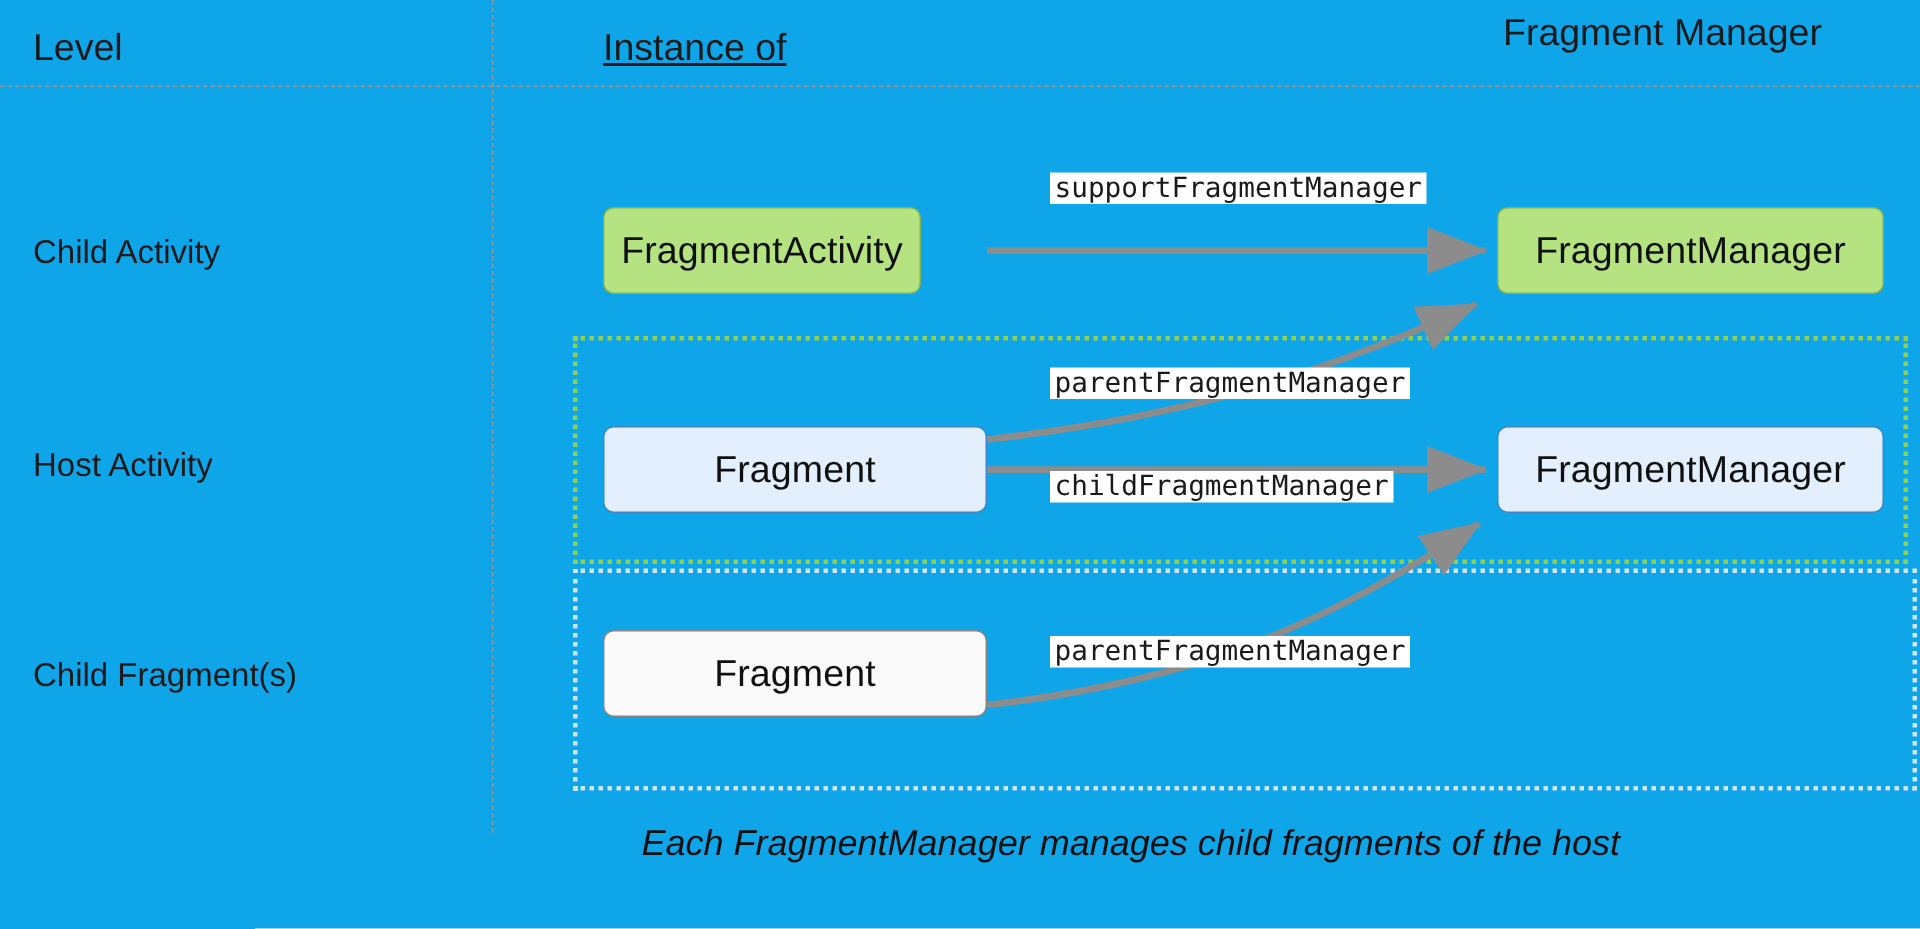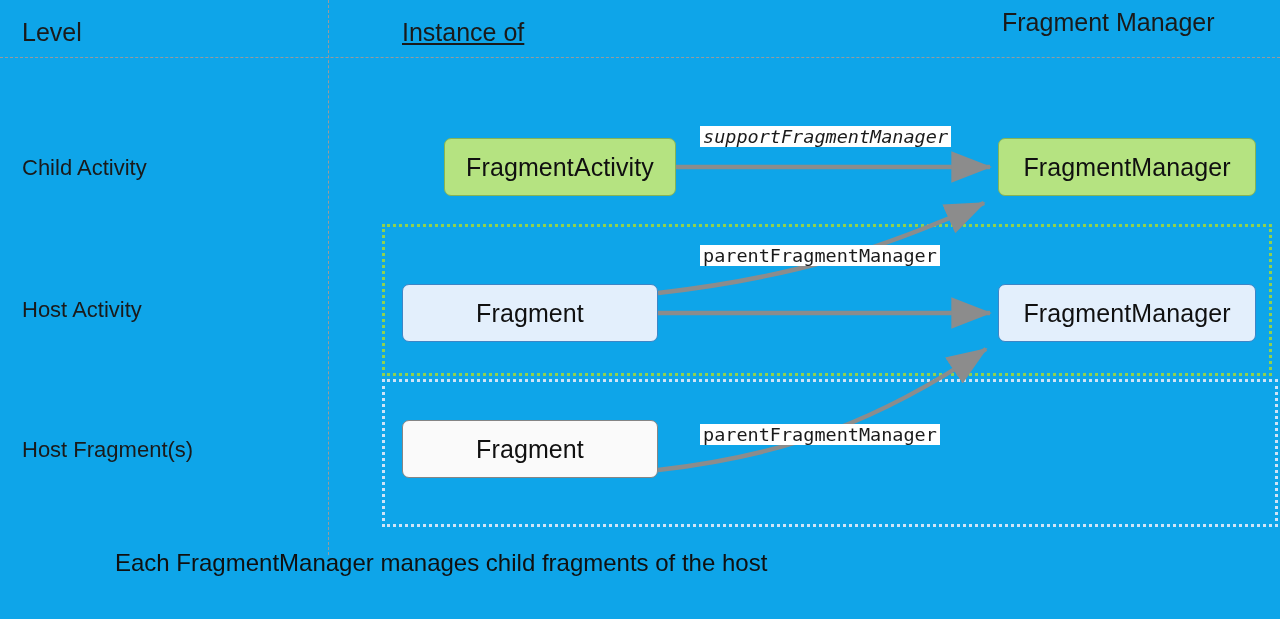--- a/index.html
+++ b/index.html
@@ -99,21 +99,21 @@
   }
   .node.blue {
     background: #e3effc;
     border: 1.5px solid #3d85c6;
   }
   .node.plain {
     background: #fafafa;
     border: 1.5px solid #858585;
   }
 
-  #node-fragment-activity { left: 402px; top: 138px; width: 232px; height: 58px; margin-left: 42px; }
+  #node-fragment-activity { left: 402px; top: 138px; width: 212px; height: 58px; }
   #node-fm-activity       { left: 998px; top: 138px; width: 258px; height: 58px; }
   #node-fragment-host     { left: 402px; top: 284px; width: 256px; height: 58px; }
   #node-fm-fragment       { left: 998px; top: 284px; width: 258px; height: 58px; }
   #node-fragment-child    { left: 402px; top: 420px; width: 256px; height: 58px; }
 
   
   #arrows {
     position: absolute;
     left: 0;
     top: 0;
@@ -126,55 +126,56 @@
   .edge-label {
     position: absolute;
     font-family: "DejaVu Sans Mono", "Liberation Mono", monospace;
     font-size: 18.5px;
     color: #1a1a1a;
     background: #ffffff;
     padding: 0 3px;
     white-space: nowrap;
     line-height: 1.15;
   }
-  #edge-label-support { left: 700px; top: 126px; font-style: italic; }
+  #edge-label-support { left: 700px; top: 115px; }
   #edge-label-parent1 { left: 700px; top: 245px; }
   #edge-label-child   { left: 700px; top: 314px; }
   #edge-label-parent2 { left: 700px; top: 424px; }
 
   
   #caption {
     position: absolute;
     left: 0;
     top: 549px;
     width: 1080px;
-    text-align: left;
+    text-align: right;
     font-size: 24px;
     color: #101010;
+    font-style: italic;
   }
   #caption .inner {
     display: inline-block;
     margin-left: 115px;
   }
 </style>
 </head>
 <body>
 
 <div id="canvas">
 
   <div class="h-divider"></div>
   <div class="v-divider"></div>
 
   <div class="col-head" id="head-level">Level</div>
   <div class="col-head" id="head-instance">Instance of</div>
   <div class="col-head" id="head-fm">Fragment Manager</div>
 
   <div class="row-label" id="row-label-0">Child Activity</div>
   <div class="row-label" id="row-label-1">Host Activity</div>
-  <div class="row-label" id="row-label-2">Host Fragment(s)</div>
+  <div class="row-label" id="row-label-2">Child Fragment(s)</div>
 
   <div class="group" id="group-host-fragment"></div>
   <div class="group" id="group-child-fragment"></div>
 
   <svg id="arrows" viewBox="0 0 1280 619" xmlns="http://www.w3.org/2000/svg">
     <defs>
       <marker id="arrowhead" markerWidth="9" markerHeight="7" refX="8.6" refY="3.5" orient="auto" markerUnits="strokeWidth">
         <polygon points="0 0, 9 3.5, 0 7" fill="#8c8c8c"></polygon>
       </marker>
     </defs>
@@ -197,19 +198,20 @@
   </svg>
 
   <div class="node green" id="node-fragment-activity">FragmentActivity</div>
   <div class="node green" id="node-fm-activity">FragmentManager</div>
   <div class="node blue" id="node-fragment-host">Fragment</div>
   <div class="node blue" id="node-fm-fragment">FragmentManager</div>
   <div class="node plain" id="node-fragment-child">Fragment</div>
 
   <div class="edge-label" id="edge-label-support">supportFragmentManager</div>
   <div class="edge-label" id="edge-label-parent1">parentFragmentManager</div>
+  <div class="edge-label" id="edge-label-child">childFragmentManager</div>
   <div class="edge-label" id="edge-label-parent2">parentFragmentManager</div>
 
   <div id="caption">
     <span class="inner">Each FragmentManager manages child fragments of the host</span>
   </div>
 
 </div>
 
 </body></html>

